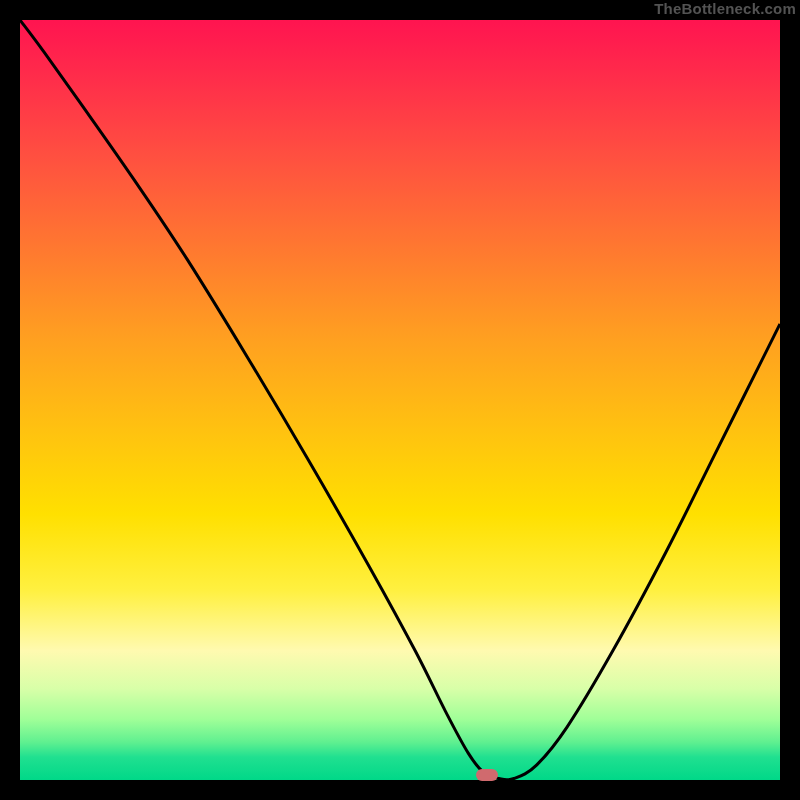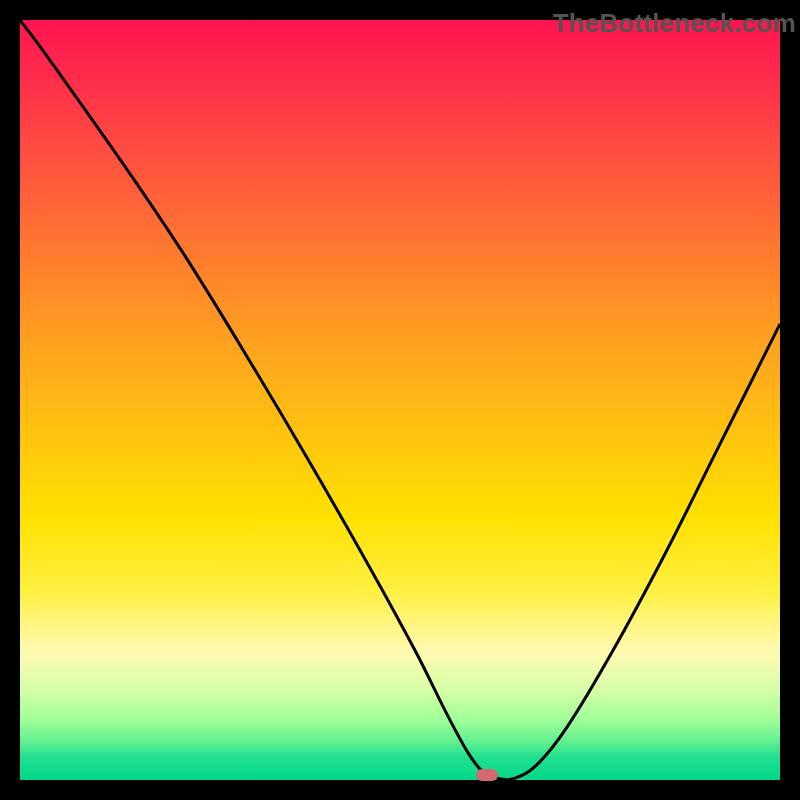--- a/index.html
+++ b/index.html
@@ -51,24 +51,24 @@
   }
   .marker {
     position: absolute;
     width: 22px;
     height: 12px;
     border-radius: 6px;
     transform: translate(-50%, -50%);
   }
   .watermark {
     position: absolute;
-    top: 8px;
+    top: 0px;
     right: 4px;
     font-family: Arial, Helvetica, sans-serif;
-    font-size: 26px;
+    font-size: 15px;
     font-weight: 600;
     color: #535353;
     letter-spacing: 0.2px;
     user-select: none;
   }
 </style>
 </head>
 <body>
 
 <div class="frame">

